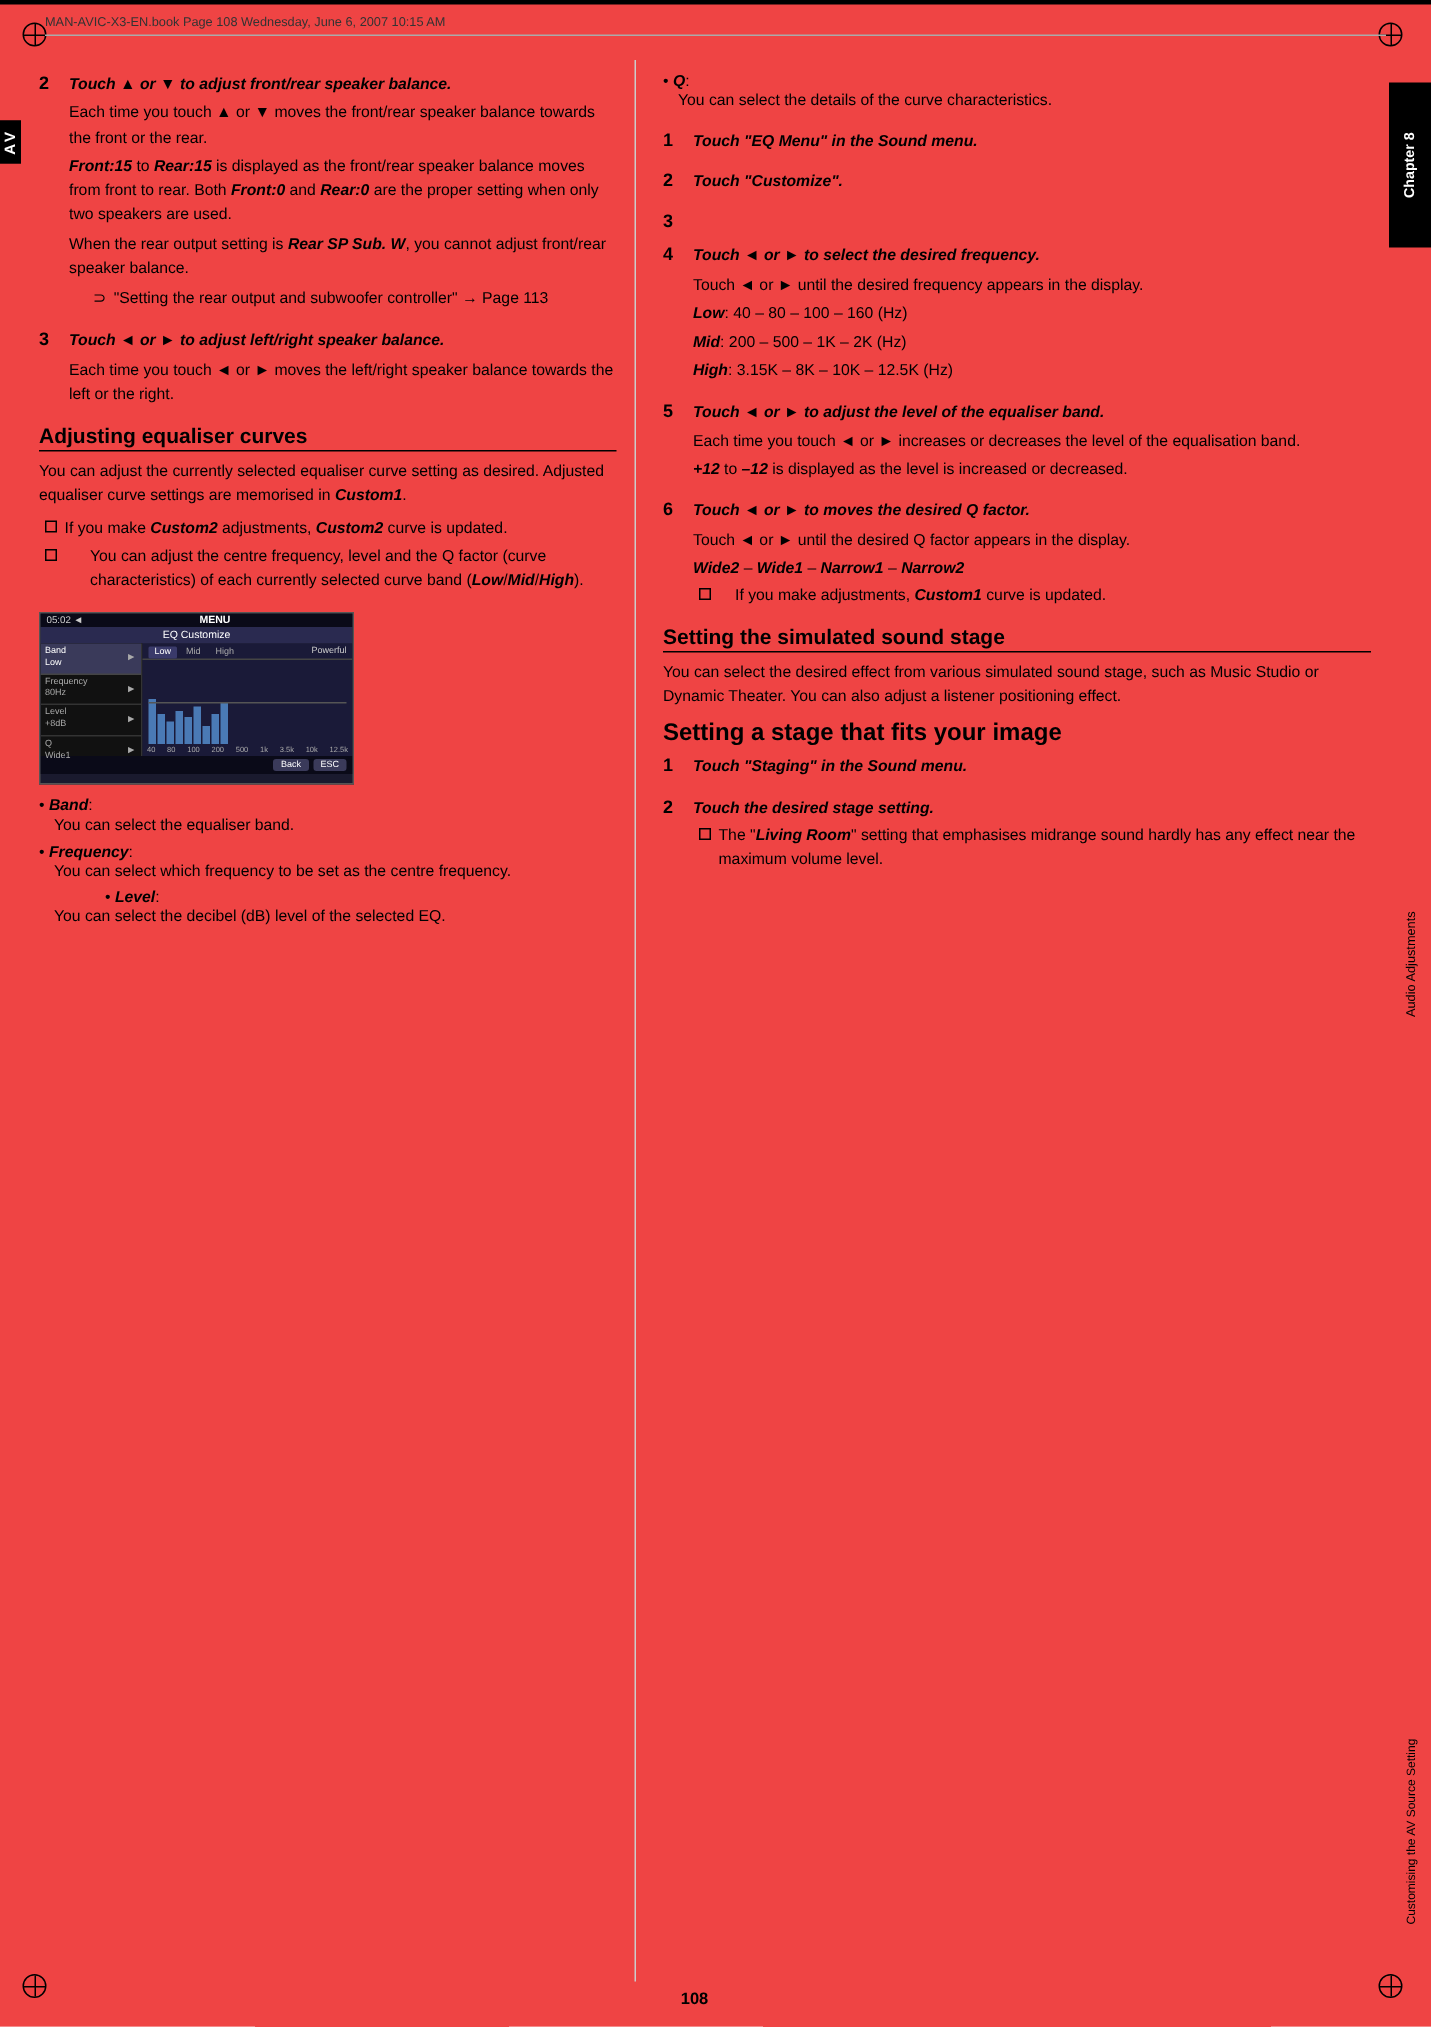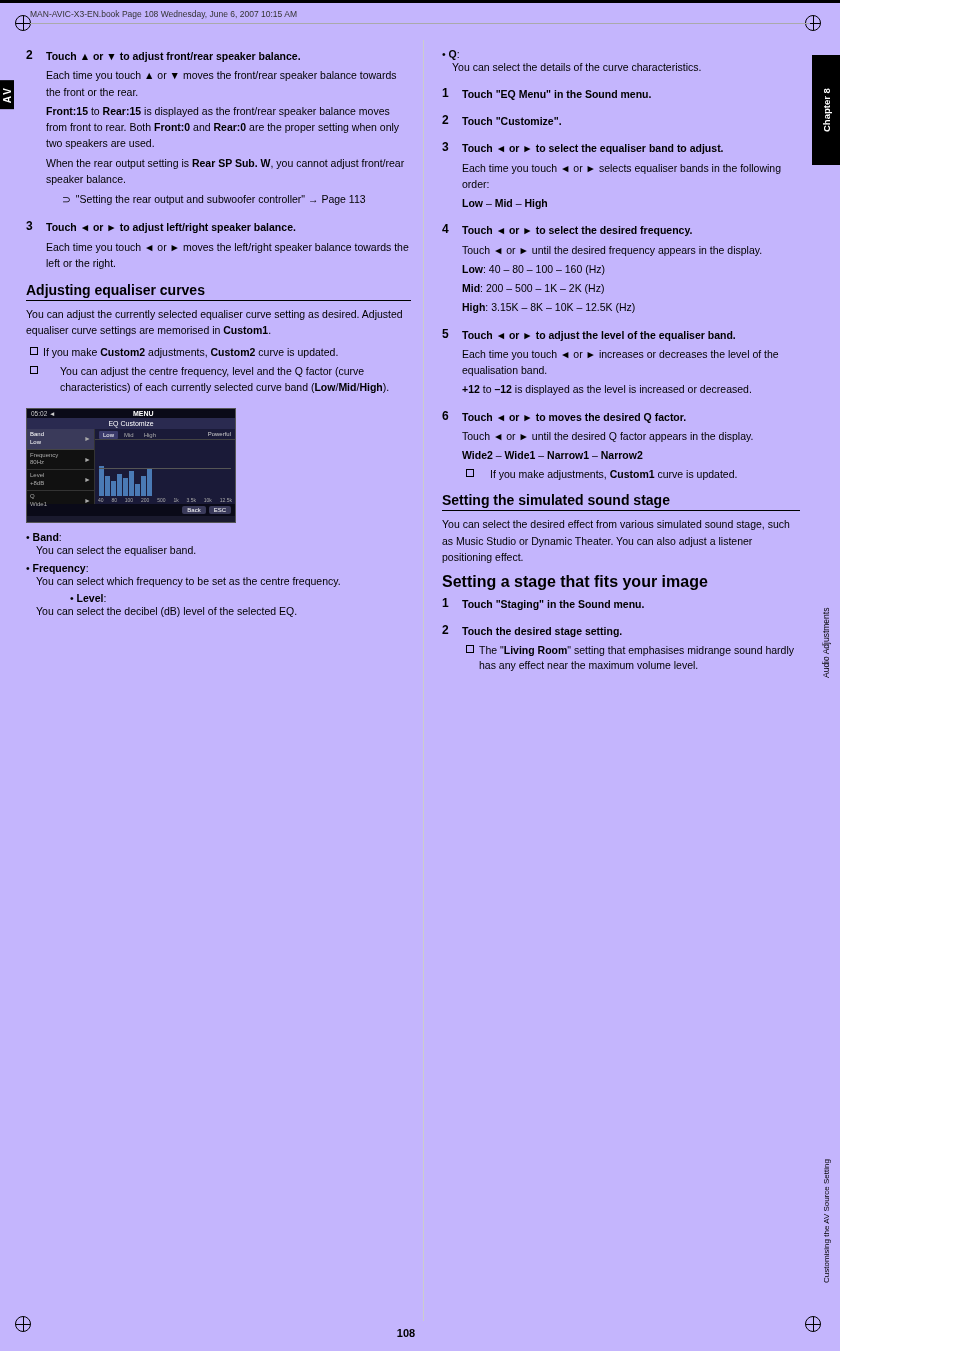--- a/index.html
+++ b/index.html
@@ -7,23 +7,23 @@
       width: 954px;
       min-height: 1351px;
       background: #fff;
       font-family: Arial, Helvetica, sans-serif;
       font-size: 11px;
       color: #000;
       position: relative;
     }
 
     .page-container {
-      width: 840px;
+      width: 954px;
       min-height: 1351px;
-      background: #c4b5fd;
+      background: #ef4444;
       position: relative;
       padding: 0;
     }
 
     
     .top-border {
       width: 100%;
       height: 3px;
       background: #000;
       position: absolute;
@@ -111,20 +111,21 @@
       font-size: 10.5px;
       line-height: 1.55;
     }
 
     .step-content p {
       margin-bottom: 3px;
     }
 
     b, strong {
       font-weight: bold;
+      font-style: italic;
     }
 
     .note-line {
       display: flex;
       gap: 5px;
       margin: 4px 0 4px 16px;
       font-size: 10.5px;
     }
 
   </style>
@@ -307,25 +308,20 @@
 
       <div class="step-row">
         <div class="step-num">2</div>
         <div class="step-content">
           <p><strong>Touch "Customize".</strong></p>
         </div>
       </div>
 
       <div class="step-row">
         <div class="step-num">3</div>
-        <div class="step-content">
-          <p><strong>Touch ◄ or ► to select the equaliser band to adjust.</strong></p>
-          <p>Each time you touch ◄ or ► selects equaliser bands in the following order:</p>
-          <p><strong>Low</strong> – <strong>Mid</strong> – <strong>High</strong></p>
-        </div>
       </div>
 
       <div class="step-row">
         <div class="step-num">4</div>
         <div class="step-content">
           <p><strong>Touch ◄ or ► to select the desired frequency.</strong></p>
           <p>Touch ◄ or ► until the desired frequency appears in the display.</p>
           <p><strong>Low</strong>: 40 – 80 – 100 – 160 (Hz)</p>
           <p><strong>Mid</strong>: 200 – 500 – 1K – 2K (Hz)</p>
           <p><strong>High</strong>: 3.15K – 8K – 10K – 12.5K (Hz)</p>

